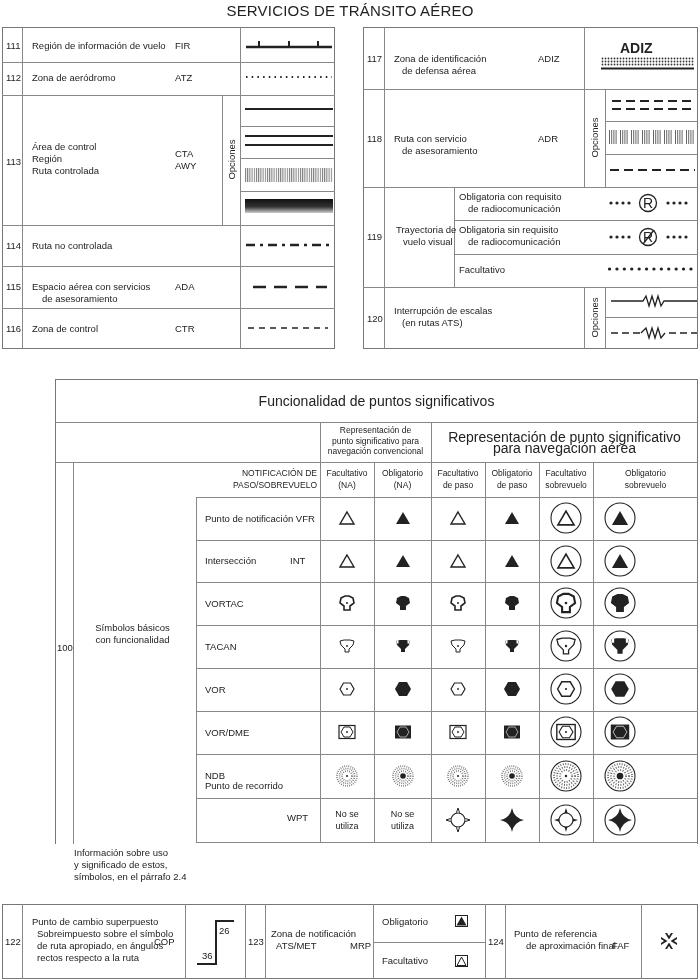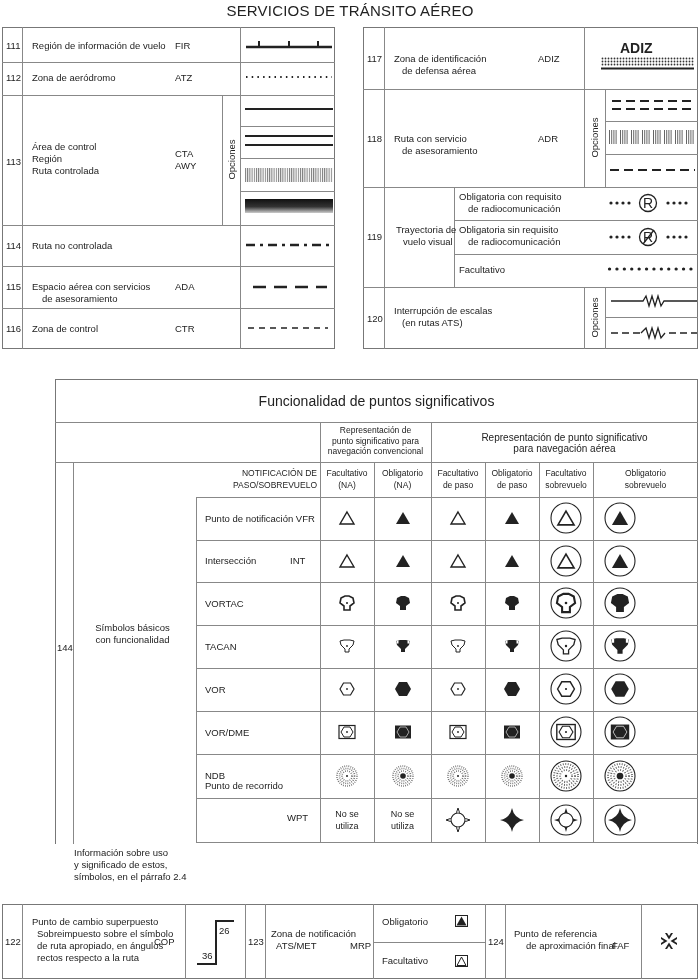--- a/index.html
+++ b/index.html
@@ -267,21 +267,21 @@
   <div class="hl" style="left:196px;top:798px;width:502px"></div>
   <div class="hl" style="left:196px;top:842px;width:502px"></div>
 
   <div class="t tbl-title" style="left:55px;width:643px;top:392px;text-align:center;font-size:14px;line-height:18px">Funcionalidad de puntos significativos</div>
 
   <div class="t cc" style="left:320px;width:111px;top:425px;font-size:8.5px;line-height:10.5px">
     <div>Representación de</div>
     <div>punto significativo para</div>
     <div>navegación convencional</div>
   </div>
-  <div class="t cc" style="left:431px;width:267px;top:432px;font-size:10px;line-height:11px">
+  <div class="t cc" style="left:431px;width:267px;top:432px;font-size:14px;line-height:11px">
     <div>Representación de punto significativo</div>
     <div>para navegación aérea</div>
   </div>
 
   <div class="t" style="left:200px;width:117px;top:467px;text-align:right;font-size:8.5px;line-height:12px">
     <div>NOTIFICACIÓN DE</div>
     <div>PASO/SOBREVUELO</div>
   </div>
 
   <div>
@@ -304,21 +304,21 @@
     <div class="t cc" style="left:539px;width:54px;top:467px;font-size:8.5px;line-height:12px">
         <div>Facultativo</div>
         <div>sobrevuelo</div>
       </div>
     <div class="t cc" style="left:593px;width:105px;top:467px;font-size:8.5px;line-height:12px">
         <div>Obligatorio</div>
         <div>sobrevuelo</div>
       </div>
   </div>
 
-  <span class="t" style="left:57px;top:642px">144</span>
+  <span class="t" style="left:57px;top:642px">100</span>
   <div class="t cc" style="left:80px;width:105px;top:622px">
     <div>Símbolos básicos</div>
     <div>con funcionalidad</div>
   </div>
 
   <span class="t" style="left:205px;top:513px">Punto de notificación VFR</span>
   <span class="t" style="left:205px;top:555px">Intersección</span>
   <span class="t" style="left:290px;top:555px">INT</span>
   <span class="t" style="left:205px;top:598px">VORTAC</span>
   <span class="t" style="left:205px;top:641px">TACAN</span>

